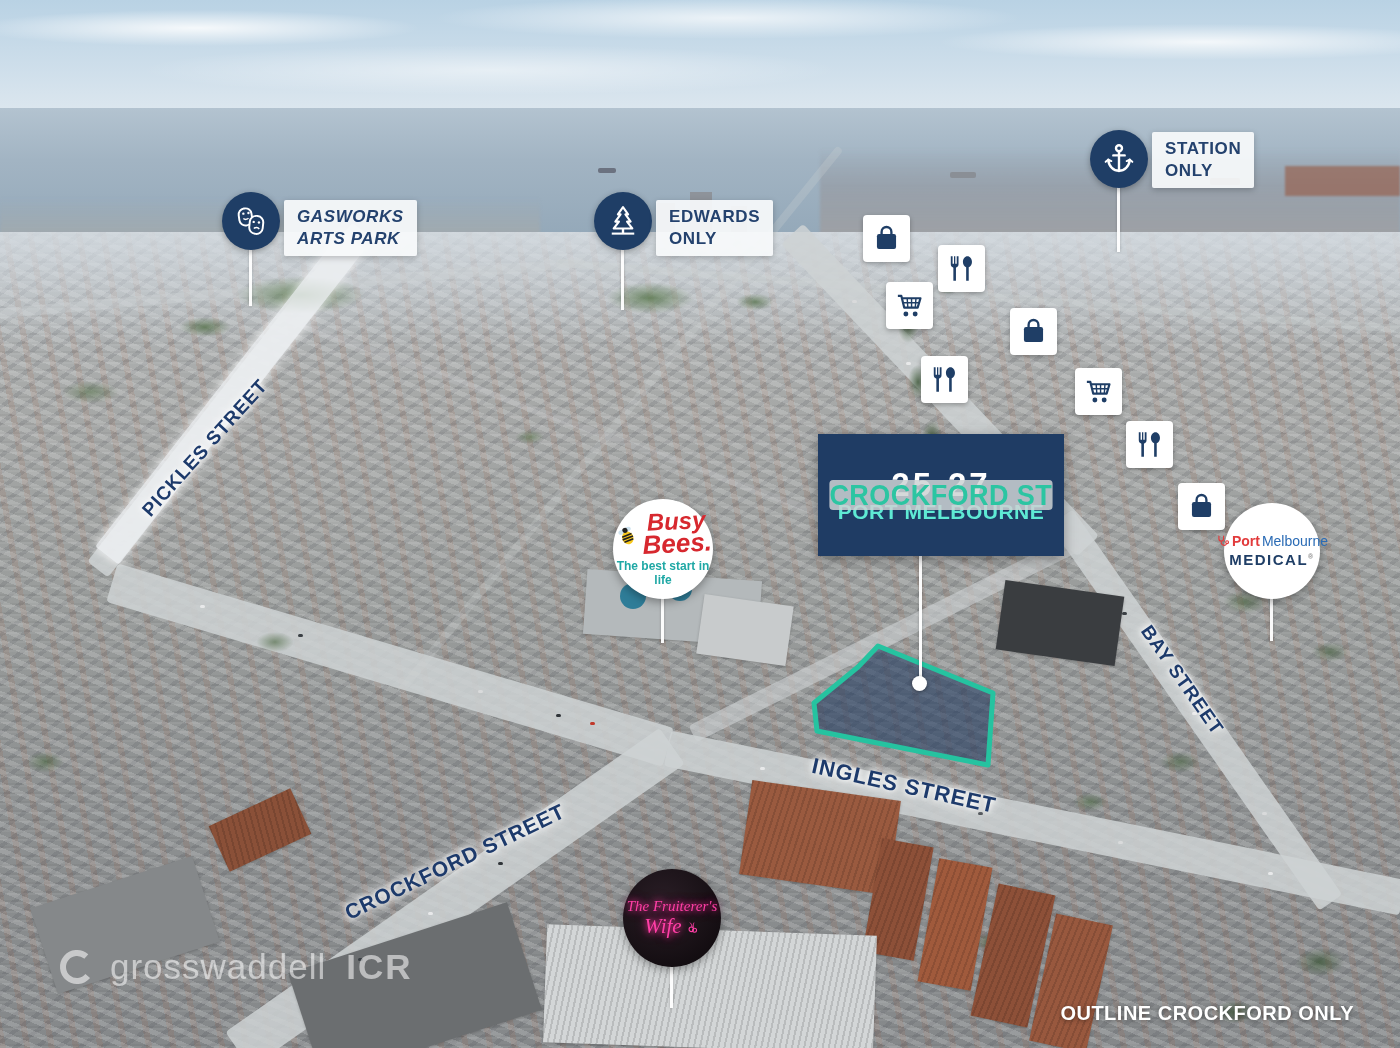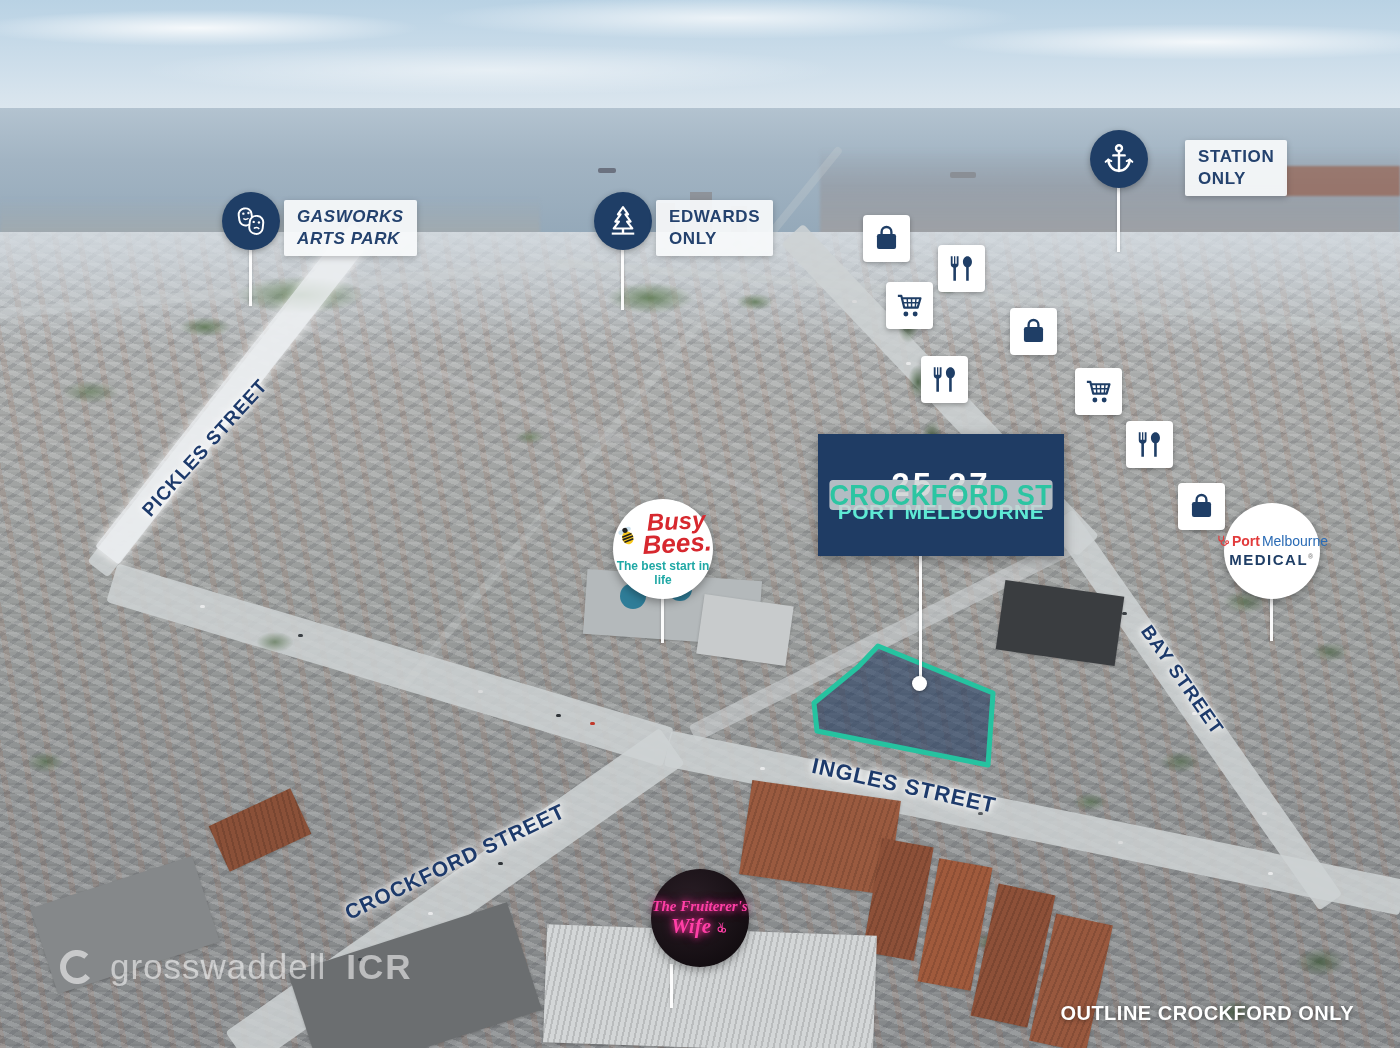--- a/index.html
+++ b/index.html
@@ -135,21 +135,21 @@
     display:flex;align-items:center;justify-content:center;box-shadow:0 2px 6px rgba(0,0,0,.3);}
   #circ-gasworks{left:222px;top:192px;}
   #circ-edwards{left:594px;top:192px;}
   #circ-station{left:1090px;top:130px;}
   .poi-circle svg{width:36px;height:36px;}
   .poi-pill{position:absolute;background:rgba(248,250,251,.93);color:#24426e;font-weight:700;
     font-size:17px;line-height:1.28;letter-spacing:.6px;padding:6px 13px;border-radius:2px;
     box-shadow:0 2px 6px rgba(0,0,0,.22);white-space:nowrap;}
   #pill-gasworks{left:284px;top:200px;font-style:italic;}
   #pill-edwards{left:656px;top:200px;}
-  #pill-station{left:1152px;top:140px;margin-left:33px;}
+  #pill-station{left:1152px;top:132px;}
 
   .street-label{position:absolute;color:#1d3a6b;font-weight:800;white-space:nowrap;letter-spacing:1px;
     text-shadow:0 0 5px rgba(255,255,255,.95),0 0 9px rgba(255,255,255,.9),0 0 15px rgba(255,255,255,.85);}
   #lbl-pickles{left:205px;top:448px;font-size:19px;transform:translate(-50%,-50%) rotate(-48deg);}
   #lbl-bay{left:1182px;top:680px;font-size:19px;transform:translate(-50%,-50%) rotate(55deg);}
   #lbl-ingles{left:904px;top:786px;font-size:22px;transform:translate(-50%,-50%) rotate(12.5deg);}
   #lbl-crockford{left:455px;top:862px;font-size:21px;transform:translate(-50%,-50%) rotate(-25.5deg);}
   .ribbon{position:absolute;left:230px;top:398px;width:400px;height:30px;border-radius:3px;
     background:rgba(240,243,245,.8);box-shadow:0 0 10px rgba(255,255,255,.8);
     transform:translate(-50%,-50%) rotate(-52deg);}
@@ -165,22 +165,22 @@
   .bb-text{color:#d7282f;font-weight:700;line-height:.92;font-style:italic;}
   .bb-l1{font-size:24px;display:block;}
   .bb-l2{font-size:26px;display:block;}
   .bb-tag{font-size:12px;font-weight:700;color:#1fa8a5;margin-top:3px;}
   #logo-medical{left:1224px;top:503px;width:96px;height:96px;background:#fff;}
   .med-row{display:flex;align-items:center;gap:2px;font-size:14px;line-height:1;}
   .med-port{color:#e23b3c;font-weight:700;}
   .med-melb{color:#2a6bb5;}
   .med-l2{color:#1f3e66;font-weight:700;font-size:15px;letter-spacing:1.5px;margin-top:3px;}
   .med-reg{font-size:7px;color:#888;vertical-align:super;}
-  #logo-fruiterer{left:651px;top:869px;width:98px;height:98px;
-    background:radial-gradient(circle at 40% 35%,#2a1e26,#130d11 75%);font-weight:bold;}
+  #logo-fruiterer{left:623px;top:869px;width:98px;height:98px;
+    background:radial-gradient(circle at 40% 35%,#2a1e26,#130d11 75%);}
   .fw-text{color:#ff3fa6;font-family:"Liberation Serif",serif;font-style:italic;line-height:1.05;
     text-shadow:0 0 6px rgba(255,47,158,.95),0 0 12px rgba(255,47,158,.6);}
   .fw-l1{font-size:15px;display:block;}
   .fw-l2{font-size:21px;display:inline-block;}
   .fw-cherries{vertical-align:-3px;margin-left:2px;}
 
   .watermark{position:absolute;left:56px;top:946px;display:flex;align-items:center;gap:12px;
     color:rgba(255,255,255,.55);}
   .wm-brand{font-size:35px;font-weight:400;letter-spacing:1px;}
   .wm-suffix{font-size:35px;font-weight:700;margin-left:8px;letter-spacing:2px;}

